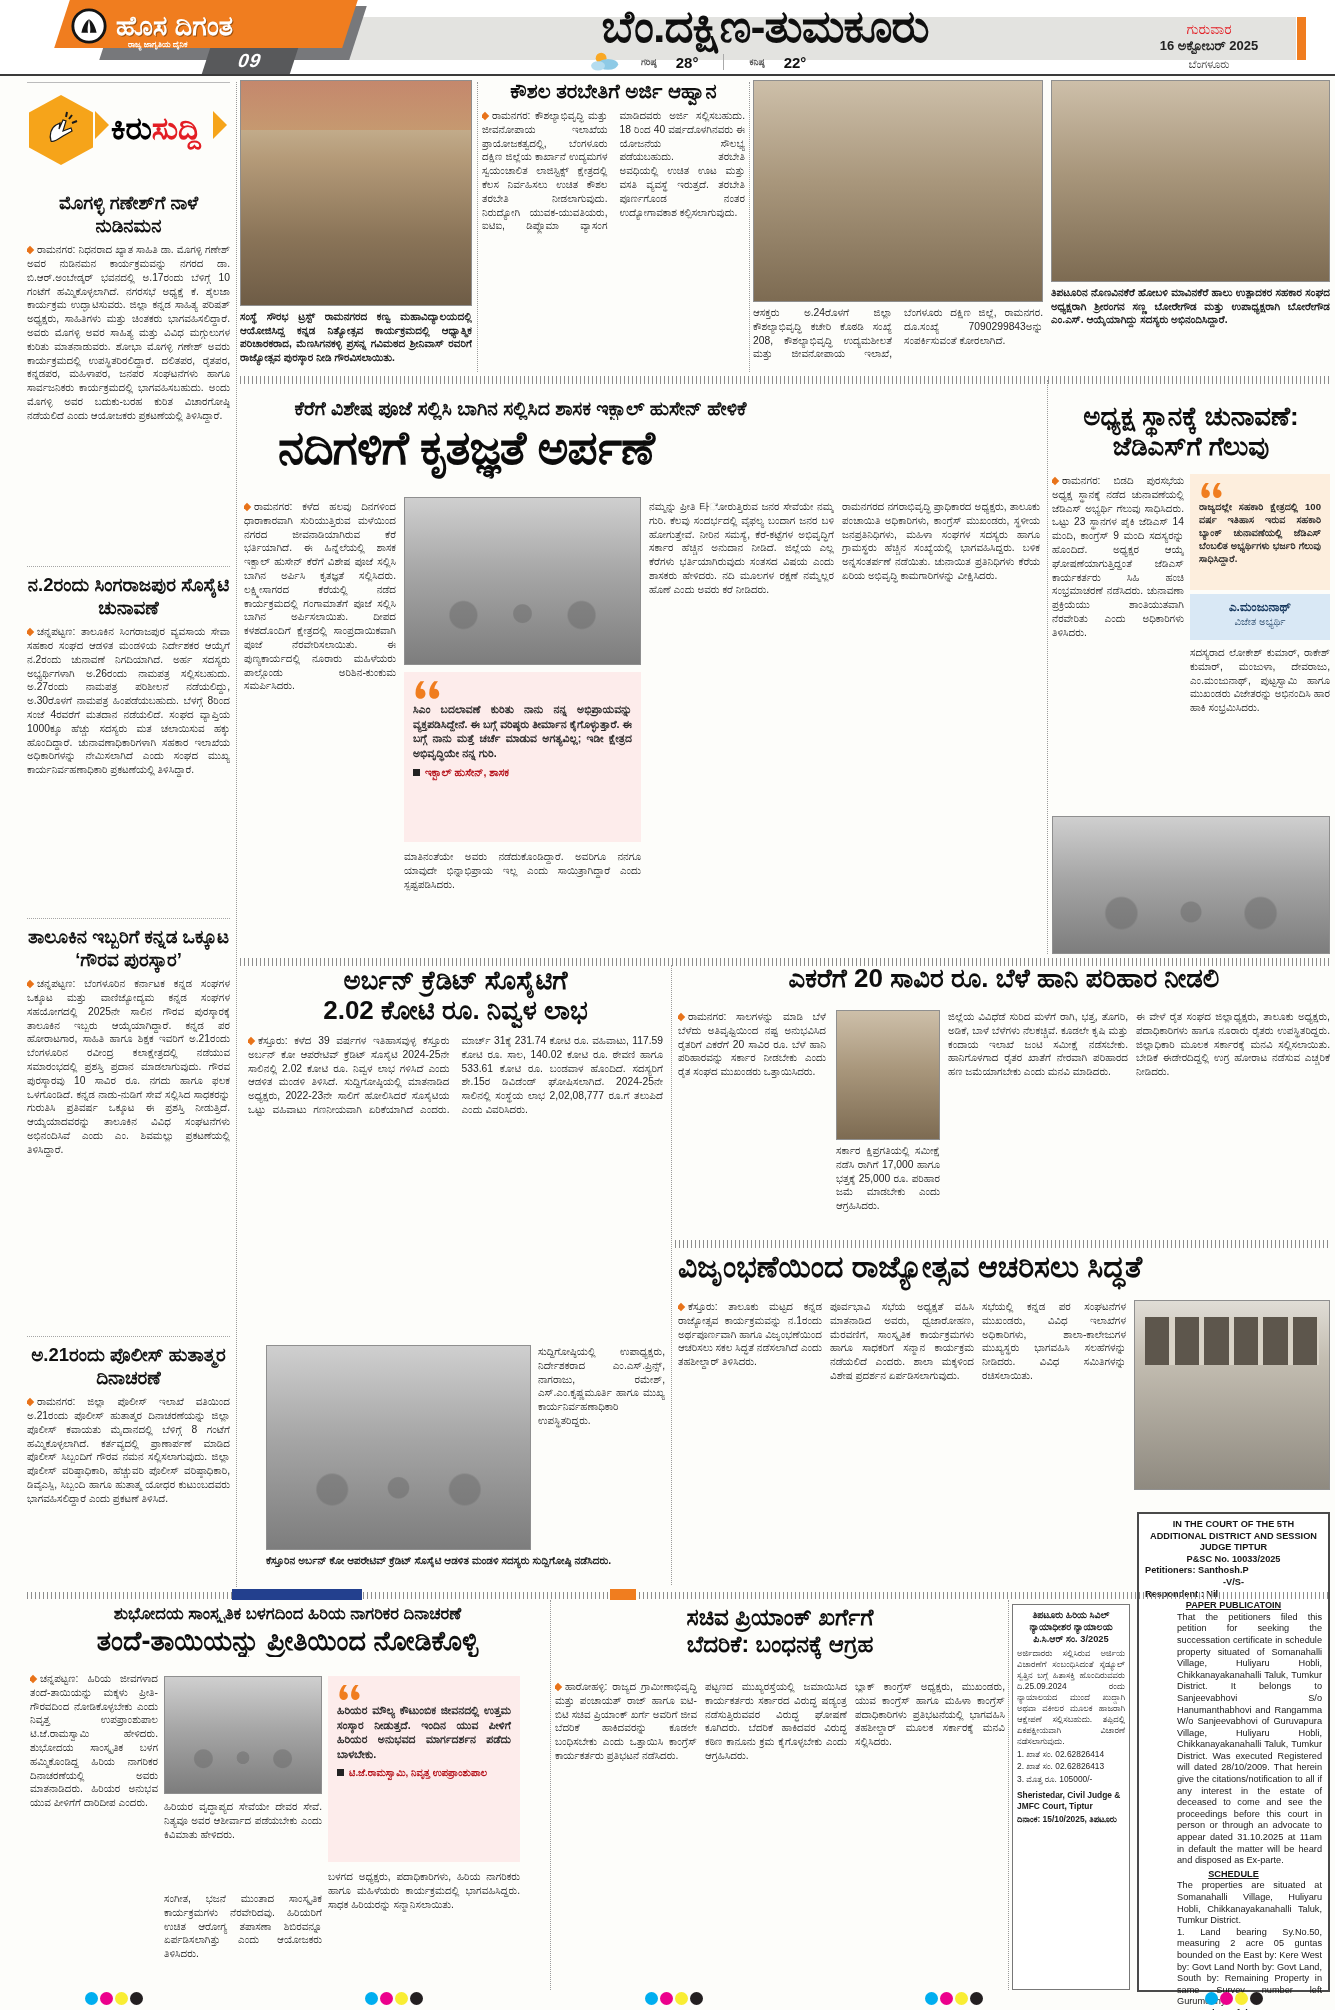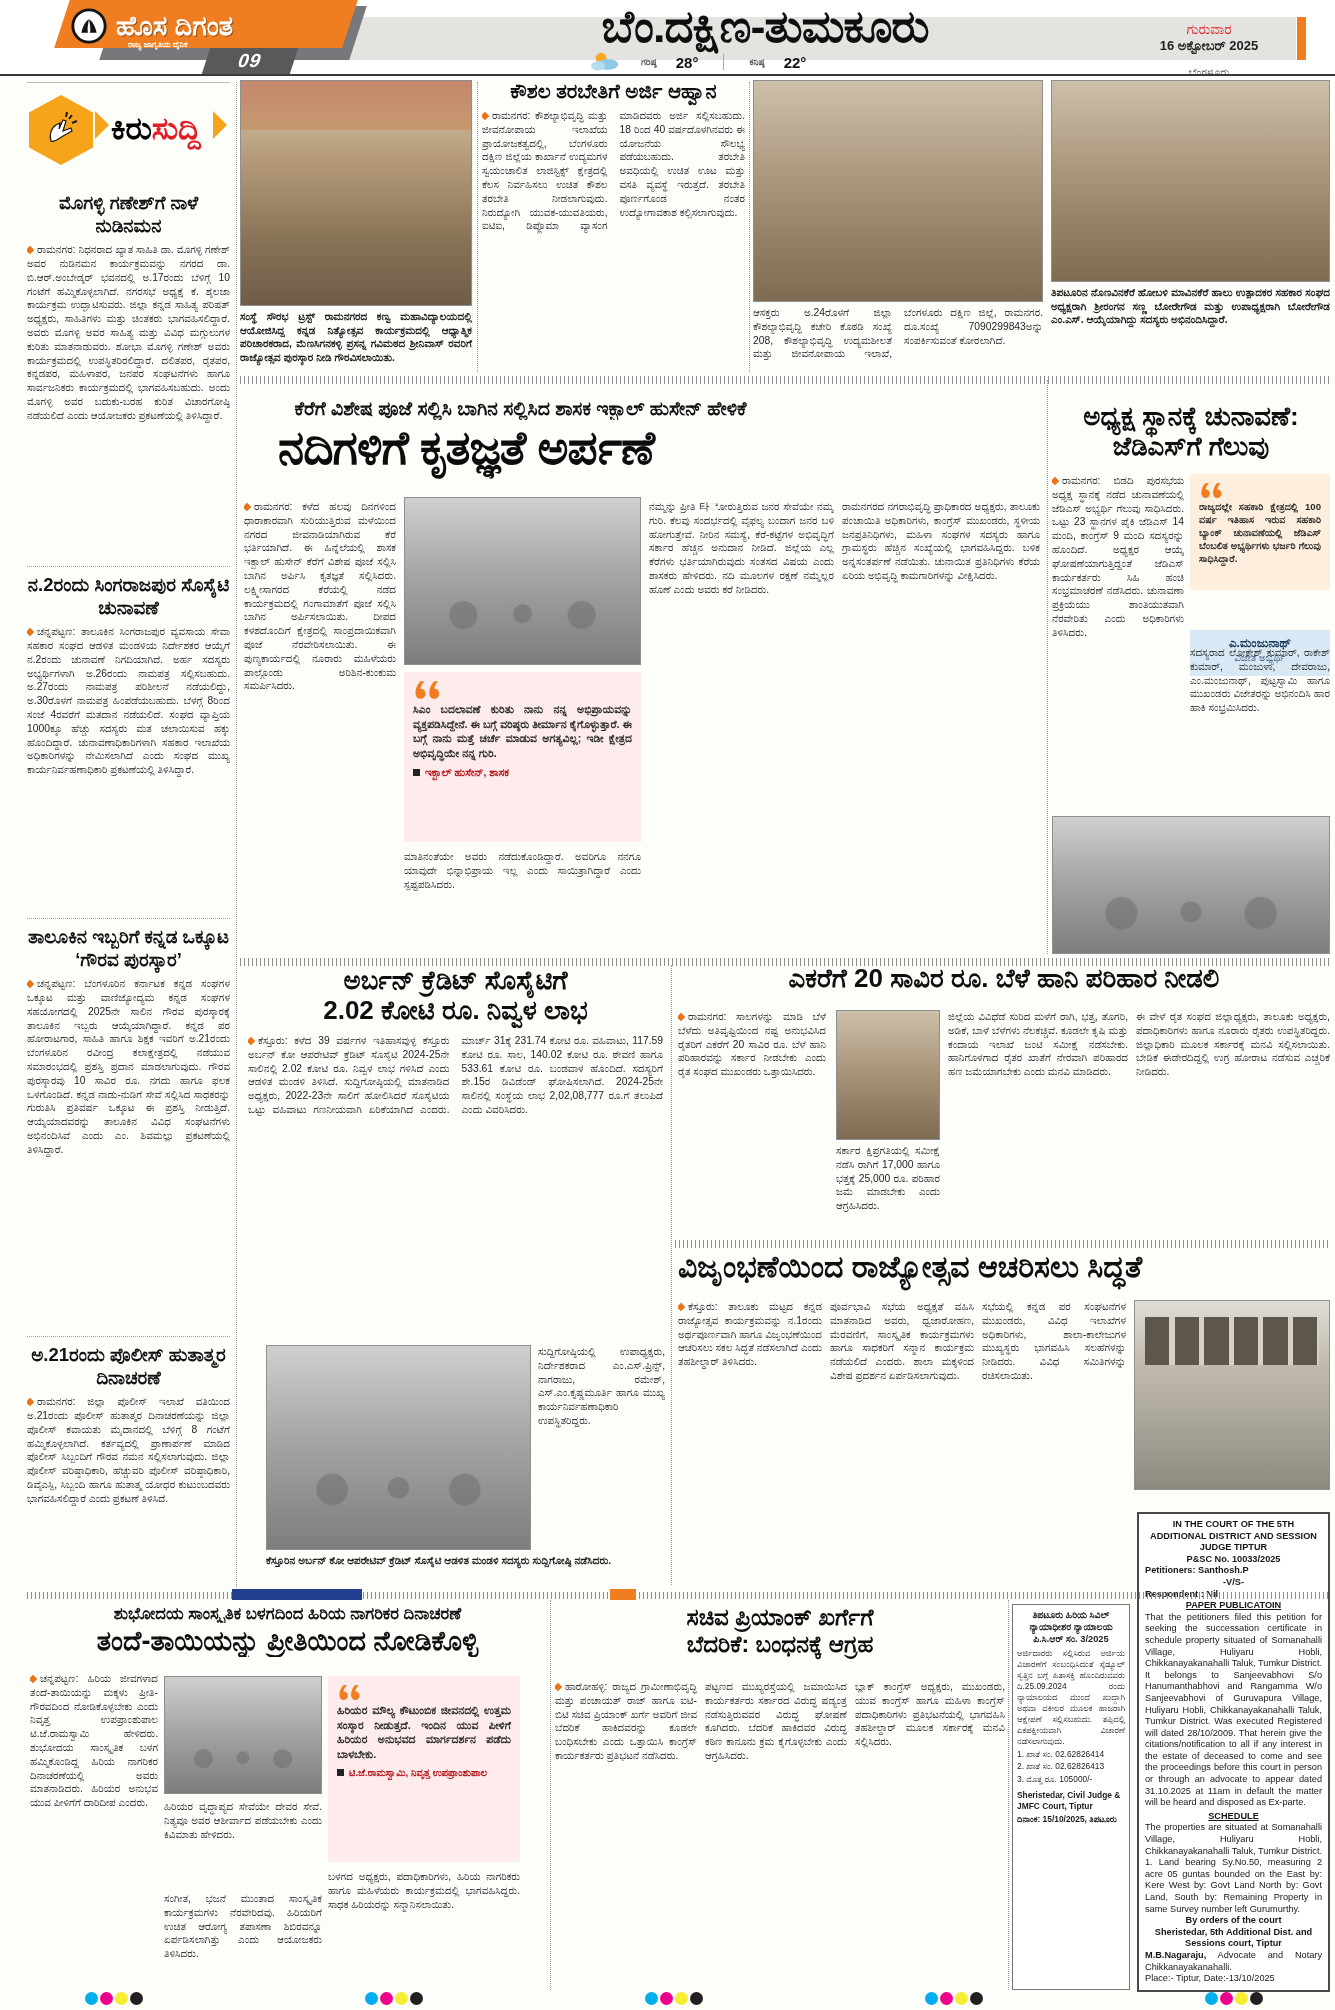--- a/index.html
+++ b/index.html
@@ -31,21 +31,21 @@
   .mh-tagline { position:absolute; left:128px; top:40px; color:#fff; font-size:8px; font-weight:600; }
   .mh-pageno { position:absolute; left:206px; top:48px; width:88px; height:26px; background:#58595b; transform:skewX(-18deg); color:#fff; font-size:19px; font-weight:800; text-align:center; line-height:26px; letter-spacing:1px; }
   .mh-title { position:absolute; left:415px; top:1px; width:700px; text-align:center; font-size:45px; font-weight:800; color:#0f0f0f; letter-spacing:-1px; white-space:nowrap; }
   .mh-weather { position:absolute; left:588px; top:51px; display:flex; align-items:center; gap:19px; }
   .mh-w-label { font-size:9px; color:#555; font-weight:600; }
   .mh-w-val { font-size:15px; font-weight:800; color:#111; }
   .mh-w-sep { width:1px; height:16px; background:#aaa; margin:0 6px; }
   .mh-date { position:absolute; left:1128px; top:21px; width:162px; text-align:center; }
   .mh-day { color:#e31e24; font-size:14px; font-weight:400; }
   .mh-dt { color:#222; font-size:13px; font-weight:700; }
-  .mh-city { color:#333; font-size:11px; margin-top:12px; }
+  .mh-city { color:#333; font-size:11px; margin-top:4px; }
 
   
   .sidebar { position:absolute; left:27px; top:82px; width:203px; height:1505px; overflow:hidden; border-top:1px solid #bbb; padding-top:6px; }
   .kiru-head { position:relative; height:96px; }
   .hexagon { position:absolute; left:2px; top:6px; width:64px; height:70px; background:#f6a41a;
       clip-path:polygon(50% 0,100% 25%,100% 75%,50% 100%,0 75%,0 25%); display:flex; align-items:center; justify-content:center; }
   .chev { position:absolute; width:0; height:0; border-top:14px solid transparent; border-bottom:14px solid transparent; border-left:14px solid #f6a41a; }
   .kiru-title { position:absolute; left:84px; top:22px; font-size:31px; font-weight:800; white-space:nowrap; }
   .kiru-red { color:#e31e24; }
   .kiru-item { border-bottom:1px dotted #a5a5a5; padding:6px 0 8px 0; }
@@ -70,21 +70,21 @@
   .qauthor { margin-top:6px; font-size:10.5px; font-weight:800; color:#b5121b; }
   .qauthor::before { content:""; display:inline-block; width:7px; height:7px; background:#222; margin-right:5px; }
   .namebox { background:#d9e8f5; text-align:center; padding-top:6px; }
   .namebox .nm { font-size:12px; font-weight:800; color:#14365c; }
   .namebox .rl { font-size:10px; color:#2a4a6b; margin-top:2px; }
 
   
   .notice-en { position:absolute; left:1137px; top:1512px; width:193px; height:480px; border:2px solid #4a4a4a; background:#fff; padding:5px 6px; font-size:9.2px; line-height:1.26; color:#171717; }
   .notice-en .ctr { text-align:center; font-weight:800; }
   .notice-en .und { text-decoration:underline; }
-  .notice-en p.just { text-align:justify; }
+  .notice-en p.just { text-align:justify;margin-left:32px; }
   .notice-kn { position:absolute; left:1012px; top:1604px; width:118px; height:386px; border:1px solid #777; background:#fff; padding:4px 4px; font-size:8.4px; line-height:1.3; color:#1c1c1c; }
   .notice-kn .t { text-align:center; font-weight:800; font-size:9.3px; }
   .notice-kn li { list-style:none; margin-top:2px; }
 
   
   .dots { position:absolute; top:1992px; display:flex; gap:2px; }
   .dots i { display:block; width:13px; height:13px; border-radius:50%; }
   .d-c{background:#00aeef;} .d-m{background:#ec008c;} .d-y{background:#f9ed32;} .d-k{background:#231f20;}
 </style>
 </head>
@@ -201,21 +201,21 @@
   <p class="abs bodytxt" style="left:1052px; top:474px; width:132px; height:338px;"><span class="dlb"></span><span>ರಾಮನಗರ: ಬಿಡದಿ ಪುರಸಭೆಯ ಅಧ್ಯಕ್ಷ ಸ್ಥಾನಕ್ಕೆ ನಡೆದ ಚುನಾವಣೆಯಲ್ಲಿ ಜೆಡಿಎಸ್ ಅಭ್ಯರ್ಥಿ ಗೆಲುವು ಸಾಧಿಸಿದರು. ಒಟ್ಟು 23 ಸ್ಥಾನಗಳ ಪೈಕಿ ಜೆಡಿಎಸ್ 14 ಮಂದಿ, ಕಾಂಗ್ರೆಸ್ 9 ಮಂದಿ ಸದಸ್ಯರನ್ನು ಹೊಂದಿದೆ. ಅಧ್ಯಕ್ಷರ ಆಯ್ಕೆ ಘೋಷಣೆಯಾಗುತ್ತಿದ್ದಂತೆ ಜೆಡಿಎಸ್ ಕಾರ್ಯಕರ್ತರು ಸಿಹಿ ಹಂಚಿ ಸಂಭ್ರಮಾಚರಣೆ ನಡೆಸಿದರು. ಚುನಾವಣಾ ಪ್ರಕ್ರಿಯೆಯು ಶಾಂತಿಯುತವಾಗಿ ನೆರವೇರಿತು ಎಂದು ಅಧಿಕಾರಿಗಳು ತಿಳಿಸಿದರು.</span></p>
   <div class="abs quotebox orange" style="left:1190px; top:474px; width:140px; height:116px;">
     <span style="display:block;width:26px;height:17px;">
       <svg viewBox="0 0 44 32" width="26" height="17">
           <path d="M10 2C5 7 2 13 2 21c0 6 4 9 8 9s8-3 8-8-3-8-8-8c1-5 3-8 6-12z" fill="#f07d1f"></path>
           <path d="M32 2c-5 5-8 11-8 19 0 6 4 9 8 9s8-3 8-8-3-8-8-8c1-5 3-8 6-12z" fill="#f07d1f"></path>
         </svg>
     </span>
     <div class="qtxt" style="font-size:9.6px;">ರಾಜ್ಯದಲ್ಲೇ ಸಹಕಾರಿ ಕ್ಷೇತ್ರದಲ್ಲಿ 100 ವರ್ಷ ಇತಿಹಾಸ ಇರುವ ಸಹಕಾರಿ ಬ್ಯಾಂಕ್ ಚುನಾವಣೆಯಲ್ಲಿ ಜೆಡಿಎಸ್ ಬೆಂಬಲಿತ ಅಭ್ಯರ್ಥಿಗಳು ಭರ್ಜರಿ ಗೆಲುವು ಸಾಧಿಸಿದ್ದಾರೆ.</div>
   </div>
-  <div class="abs namebox" style="left:1190px; top:594px; width:140px; height:46px;margin-top:36px;">
+  <div class="abs namebox" style="left:1190px; top:594px; width:140px; height:46px;">
     <div class="nm">ಎ.ಮಂಜುನಾಥ್</div>
     <div class="rl">ವಿಜೇತ ಅಭ್ಯರ್ಥಿ</div>
   </div>
   <p class="abs bodytxt" style="left:1190px; top:646px; width:140px; height:166px;">ಸದಸ್ಯರಾದ ಲೋಕೇಶ್ ಕುಮಾರ್, ರಾಕೇಶ್ ಕುಮಾರ್, ಮಂಜುಳಾ, ದೇವರಾಜು, ಎಂ.ಮಂಜುನಾಥ್, ಪುಟ್ಟಸ್ವಾಮಿ ಹಾಗೂ ಮುಖಂಡರು ವಿಜೇತರನ್ನು ಅಭಿನಂದಿಸಿ ಹಾರ ಹಾಕಿ ಸಂಭ್ರಮಿಸಿದರು.</p>
   <div class="photo ph-gray" style="left:1052px; top:816px; width:278px; height:138px;"></div>
 
   <div class="hatch" style="left:240px; top:958px; width:1090px;"></div>
 
   <div class="abs" style="left:248px; top:966px; width:415px; height:62px; text-align:center;">
     <div class="headline-lg">ಅರ್ಬನ್ ಕ್ರೆಡಿಟ್ ಸೊಸೈಟಿಗೆ</div>

